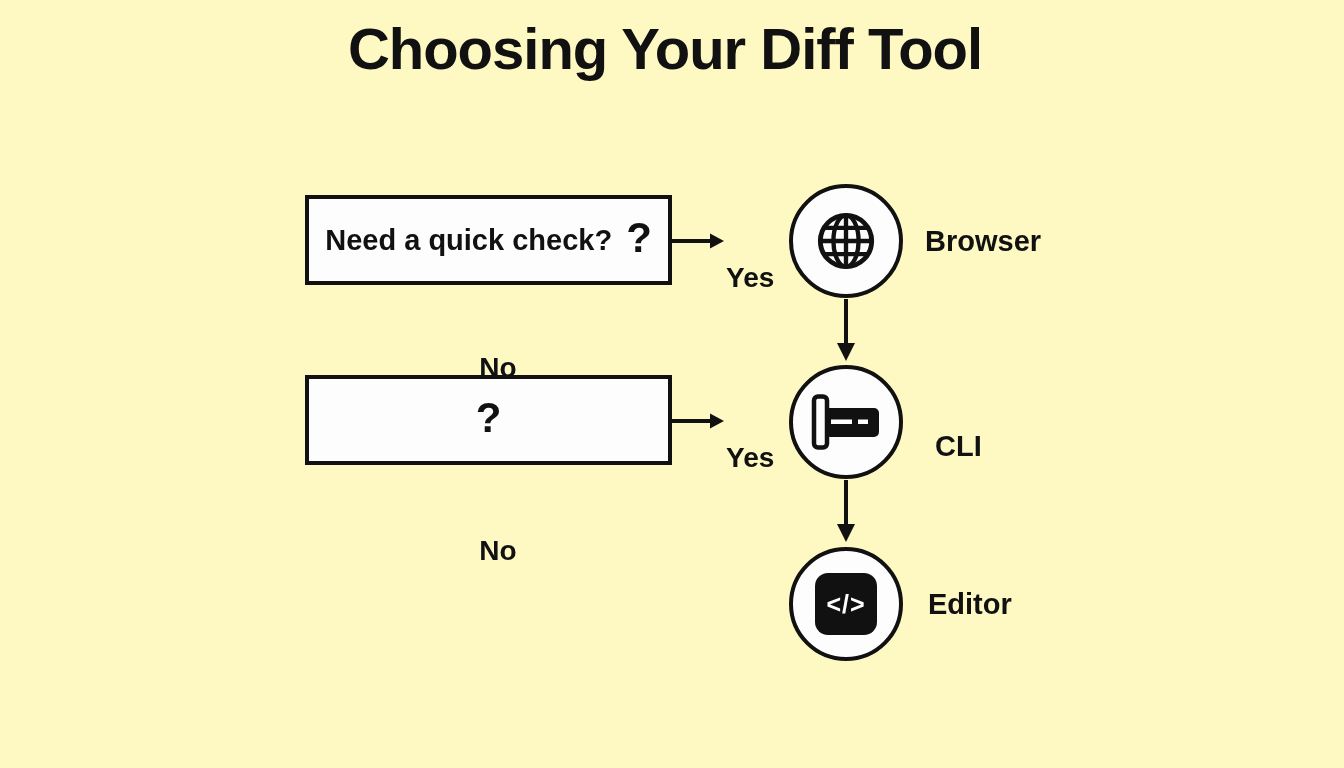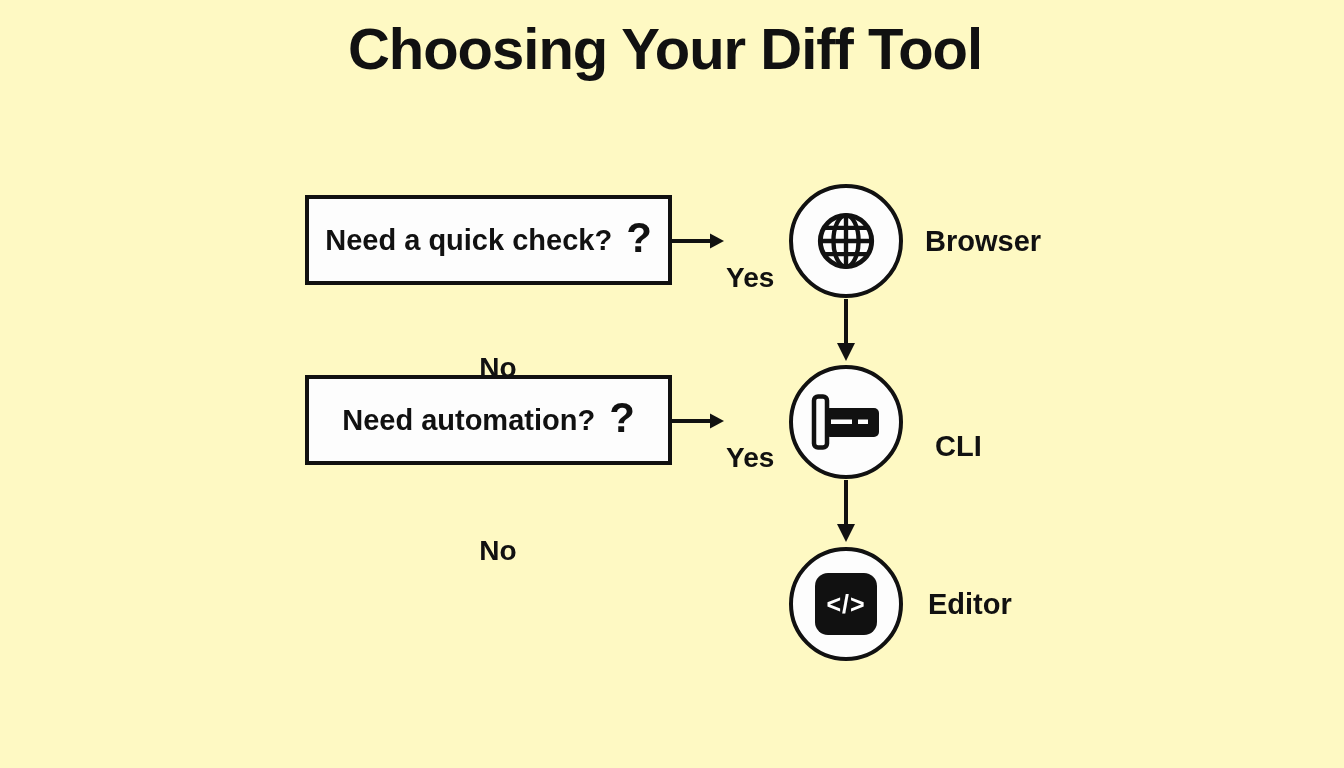--- a/index.html
+++ b/index.html
@@ -134,21 +134,20 @@
     </svg>
   </div>
   <span class="node-label" id="label-browser">Browser</span>
 
   <svg class="arrow" id="down-arrow-1" width="22" height="64" viewBox="0 0 22 64">
     <line x1="11" y1="0" x2="11" y2="46" stroke="#111111" stroke-width="4"></line>
     <polygon points="2,44 20,44 11,62" fill="#111111"></polygon>
   </svg>
 
   <div class="qbox" id="qbox-2">
-    <span class="qtext">Need automation?</span>
     <span class="qmark">?</span>
   </div>
 
   <svg class="arrow" id="yes-arrow-2" width="52" height="20" viewBox="0 0 52 20">
     <line x1="0" y1="10" x2="39" y2="10" stroke="#111111" stroke-width="4"></line>
     <polygon points="38,2.5 52,10 38,17.5" fill="#111111"></polygon>
   </svg>
   <span class="decision-label" id="yes-2">Yes</span>
   <span class="decision-label" id="no-2">No</span>
 

